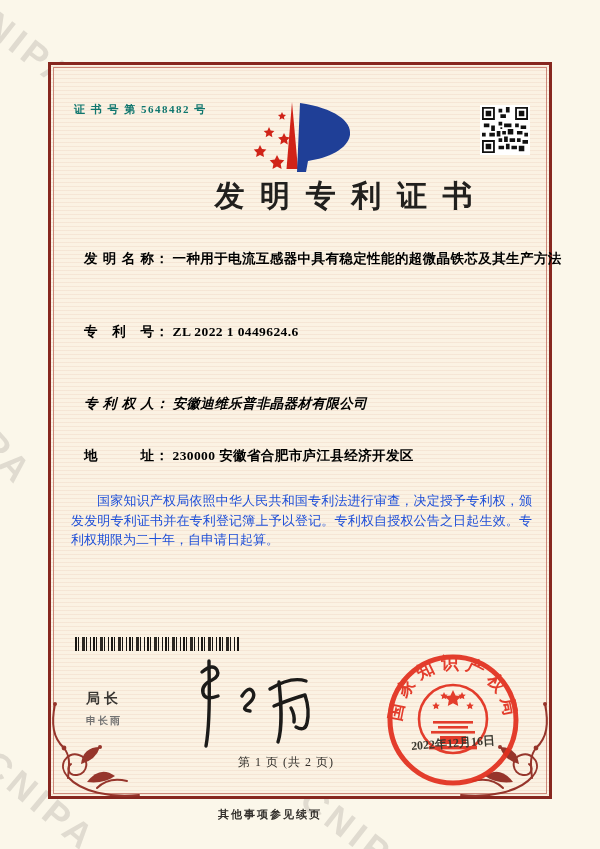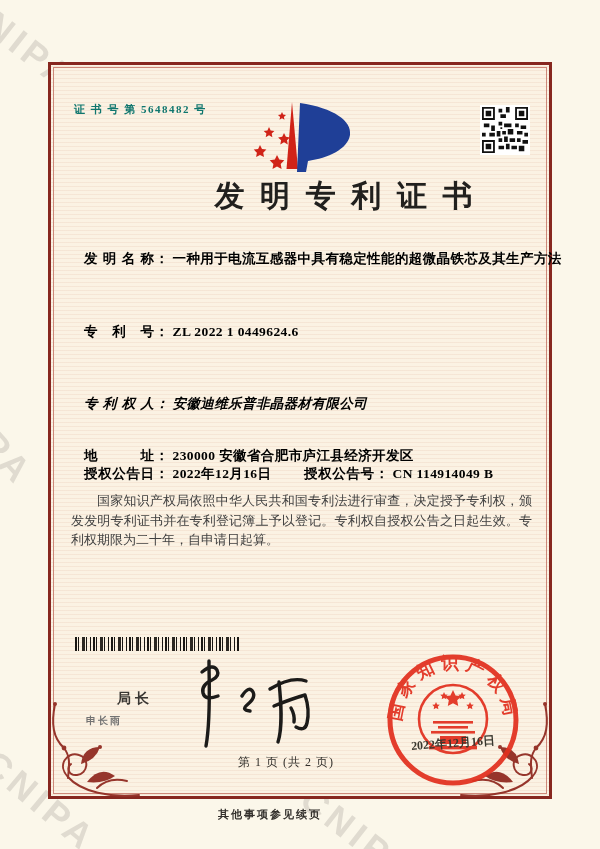--- a/index.html
+++ b/index.html
@@ -42,31 +42,31 @@
   .row{position:absolute;left:84px;font-size:13.5px;font-weight:bold;color:#000000;white-space:nowrap;}
   .flabel{display:inline-block;width:70px;text-align:justify;text-align-last:justify;vertical-align:bottom;}
   .colon{display:inline-block;margin:0 4px 0 1px;}
   .fval{letter-spacing:.4px;}
   .r1{top:250px;} .r2{top:288px;} .r3{top:323px;} .r4{top:358px;}
   .r5{top:395px;font-style:italic;} .r6{top:430px;margin-top:17px;} .r7{top:465px;}
   .pair2{position:absolute;left:220px;top:0;white-space:nowrap;}
 
   
   .body-text{position:absolute;left:71px;top:491px;width:461px;font-size:13px;
-    line-height:19.5px;color:#404040;text-align:justify;}
+    line-height:19.5px;color:#1d4ed8;text-align:justify;}
   .body-text p{margin:0;text-indent:2em;}
 
   
   .barcode{position:absolute;left:75px;top:637px;width:164px;height:14px;
     background:repeating-linear-gradient(90deg,
       #191714 0 2px,transparent 2px 3px,#191714 3px 4px,transparent 4px 7px,
       #2b2722 7px 10px,transparent 10px 11px,#191714 11px 12px,transparent 12px 15px,
       #191714 15px 16px,transparent 16px 18px);}
   .director-title{position:absolute;left:86px;top:690px;font-family:Liberation Mono, monospace;
-    font-size:14px;font-weight:bold;letter-spacing:4px;color:#3a3733;margin-left:31px;}
+    font-size:14px;font-weight:bold;letter-spacing:4px;color:#3a3733;}
   .director-name{position:absolute;left:86px;top:714px;font-family:Liberation Sans, sans-serif;
     font-size:10px;font-weight:bold;letter-spacing:2px;color:#737373;}
   .signature{position:absolute;left:178px;top:656px;width:142px;height:94px;}
   .seal{position:absolute;left:383px;top:650px;width:140px;height:140px;opacity:.93;}
   .page-num{position:absolute;left:48px;top:754px;width:504px;text-align:center;
     transform:translateX(-14px);font-size:12px;letter-spacing:1px;color:#33302c;}
   .continuation{position:absolute;left:0;top:807px;width:540px;text-align:center;
     font-size:11px;font-weight:bold;letter-spacing:2px;color:#33302c;}
 </style>
 </head>
@@ -148,26 +148,20 @@
     <span class="flabel">发明名称</span><span class="colon">：</span><span class="fval">一种用于电流互感器中具有稳定性能的超微晶铁芯及其生产方法</span>
   </div>
   <div class="row r3">
     <span class="flabel">专利号</span><span class="colon">：</span><span class="fval">ZL 2022 1 0449624.6</span>
   </div>
   <div class="row r5">
     <span class="flabel">专利权人</span><span class="colon">：</span><span class="fval">安徽迪维乐普非晶器材有限公司</span>
   </div>
   <div class="row r6">
     <span class="flabel">地址</span><span class="colon">：</span><span class="fval">230000 安徽省合肥市庐江县经济开发区</span>
-  </div>
-  <div class="row r7">
-    <span class="flabel">授权公告日</span><span class="colon">：</span><span class="fval">2022年12月16日</span>
-    <span class="pair2">
-      <span class="flabel">授权公告号</span><span class="colon">：</span><span class="fval">CN 114914049 B</span>
-    </span>
   </div>
 
   <div class="body-text">
     <p>国家知识产权局依照中华人民共和国专利法进行审查，决定授予专利权，颁发发明专利证书并在专利登记簿上予以登记。专利权自授权公告之日起生效。专利权期限为二十年，自申请日起算。</p>
   </div>
 
   <div class="barcode"></div>
 
   <div class="director-title">局长</div>
   <div class="director-name">申长雨</div>

